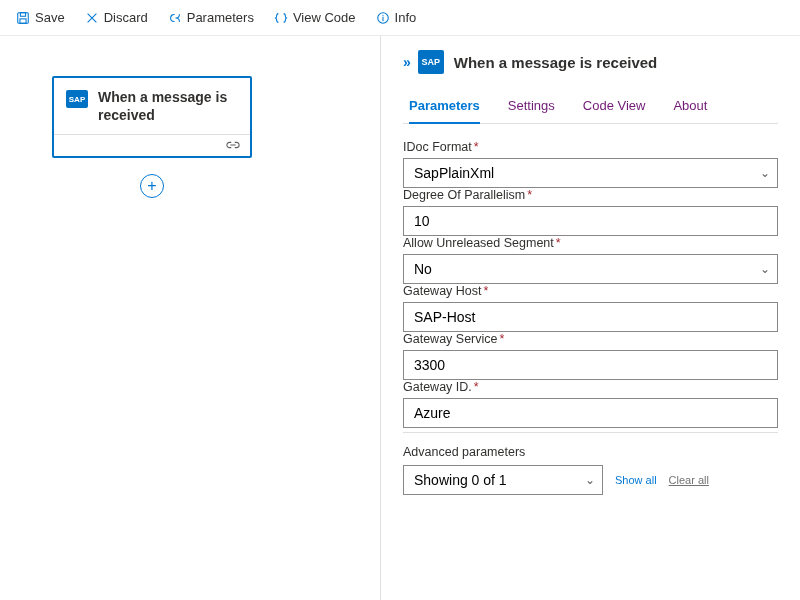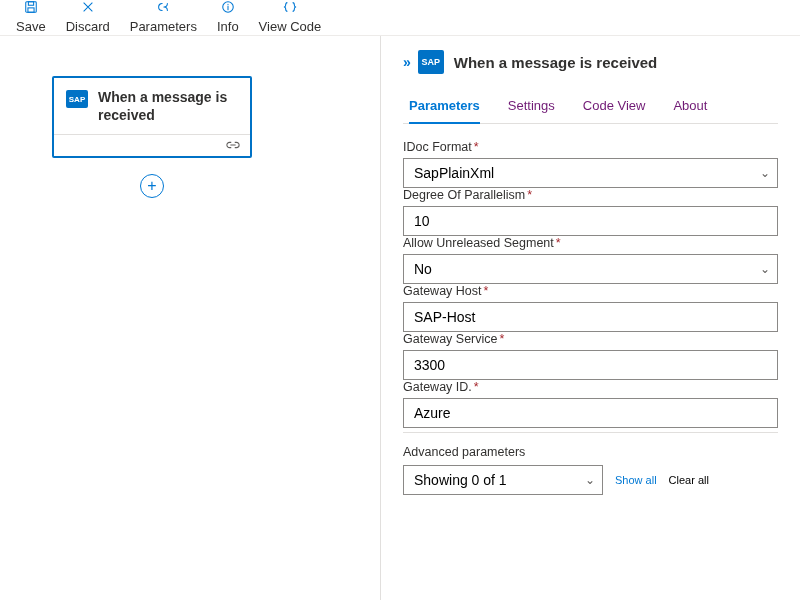--- a/index.html
+++ b/index.html
@@ -1,18 +1,18 @@
 <!DOCTYPE html>
 <html><head>
   <meta charset="utf-8">
   <style>
     * { box-sizing: border-box; margin: 0; padding: 0; }
     body { font-family: "Segoe UI", Arial, sans-serif; font-size: 13px; color: #323130; background: #fff; width: 800px; height: 600px; overflow: hidden; }
     .toolbar { display: flex; align-items: center; gap: 0; height: 36px; border-bottom: 1px solid #edebe9; padding: 0 6px; }
-    .toolbar-item { display: flex; align-items: center; gap: 5px; padding: 0 10px; height: 100%; cursor: pointer; color: #323130; font-size: 13px; flex-direction: column; }
+    .toolbar-item { display: flex; align-items: center; gap: 5px; padding: 0 10px; height: 100%; cursor: pointer; color: #323130; font-size: 13px; }
     .toolbar-item svg { width: 14px; height: 14px; fill: none; stroke: #0078d4; stroke-width: 1.2; }
     .workspace { display: flex; height: calc(600px - 36px); }
     .canvas { flex: 1; background: #fff; padding: 40px 0 0 52px; position: relative; }
     .node { width: 200px; border: 2px solid #0072c6; border-radius: 2px; background: #fff; }
     .node-head { display: flex; align-items: flex-start; gap: 10px; padding: 10px 14px 10px 12px; }
     .sap-badge { width: 22px; height: 18px; background: #0072c6; color: #fff; font-size: 8px; font-weight: bold; display: flex; align-items: center; justify-content: center; border-radius: 2px; flex-shrink: 0; margin-top: 2px; }
     .node-title { font-weight: 600; font-size: 14px; line-height: 18px; }
     .node-foot { border-top: 1px solid #e1dfdd; height: 22px; display: flex; justify-content: flex-end; align-items: center; padding-right: 10px; color: #605e5c; }
     .plus-wrap { display: flex; justify-content: center; margin-top: 16px; width: 200px; }
     .plus { width: 24px; height: 24px; border: 1px solid #0078d4; border-radius: 50%; display: flex; align-items: center; justify-content: center; color: #0078d4; cursor: pointer; font-size: 16px; background: #fff; }
@@ -28,21 +28,21 @@
     .field { }
     .field-label { font-size: 12.5px; color: #323130; margin-bottom: 4px; }
     .req { color: #a4262c; margin-left: 2px; }
     .control { width: 100%; height: 30px; border: 1px solid #8a8886; font-size: 14px; padding: 0 10px; background: #fff; font-family: Liberation Sans, sans-serif; }
     .select-wrap { position: relative; }
     .select-wrap .control { padding-right: 28px; }
     .chev { position: absolute; right: 8px; top: 50%; transform: translateY(-50%); pointer-events: none; color: #605e5c; font-size: 12px; }
     .adv-row { display: flex; align-items: center; gap: 12px; }
     .adv-row .select-wrap { flex: 0 0 200px; }
     .link { color: #0078d4; cursor: pointer; font-size: 11px; }
-    .link.muted { color: #000000; }
+    .link.muted { color: #737373; text-decoration: underline; }
     .adv-section { border-top: 1px solid #e1dfdd; padding-top: 12px; margin-top: 4px; }
   </style>
 </head>
 <body>
 
 <div class="toolbar">
   <div class="toolbar-item">
     <svg viewBox="0 0 16 16">
         <rect x="2" y="2" width="12" height="12" rx="1"></rect>
         <rect x="5" y="2" width="6" height="4"></rect>
@@ -57,30 +57,30 @@
     <span>Discard</span>
   </div>
   <div class="toolbar-item">
     <svg viewBox="0 0 16 16">
         <path d="M3 8a4 4 0 0 1 4-4 M9 8a4 4 0 0 0 4-4 M3 8a4 4 0 0 0 4 4 M9 8a4 4 0 0 1 4 4" stroke-linecap="round"></path>
       </svg>
     <span>Parameters</span>
   </div>
   <div class="toolbar-item">
     <svg viewBox="0 0 16 16">
+        <path d="M5 3c-2 0-2 2-2 3s0 2-2 2c2 0 2 1 2 2s0 3 2 3M11 3c2 0 2 2 2 3s0 2 2 2c-2 0-2 1-2 2s0 3-2 3"></path>
+      </svg>
+    <span>View Code</span>
+  </div>
+  <div class="toolbar-item">
+    <svg viewBox="0 0 16 16">
         <circle cx="8" cy="8" r="6"></circle>
         <path d="M8 5v0 M8 7v4" stroke-linecap="round"></path>
       </svg>
     <span>Info</span>
-  </div>
-  <div class="toolbar-item">
-    <svg viewBox="0 0 16 16">
-        <path d="M5 3c-2 0-2 2-2 3s0 2-2 2c2 0 2 1 2 2s0 3 2 3M11 3c2 0 2 2 2 3s0 2 2 2c-2 0-2 1-2 2s0 3-2 3"></path>
-      </svg>
-    <span>View Code</span>
   </div>
 </div>
 
 <div class="workspace">
   <div class="canvas">
     <div class="node">
       <div class="node-head">
         <div class="sap-badge">SAP</div>
         <div class="node-title">When a message is received</div>
       </div>

